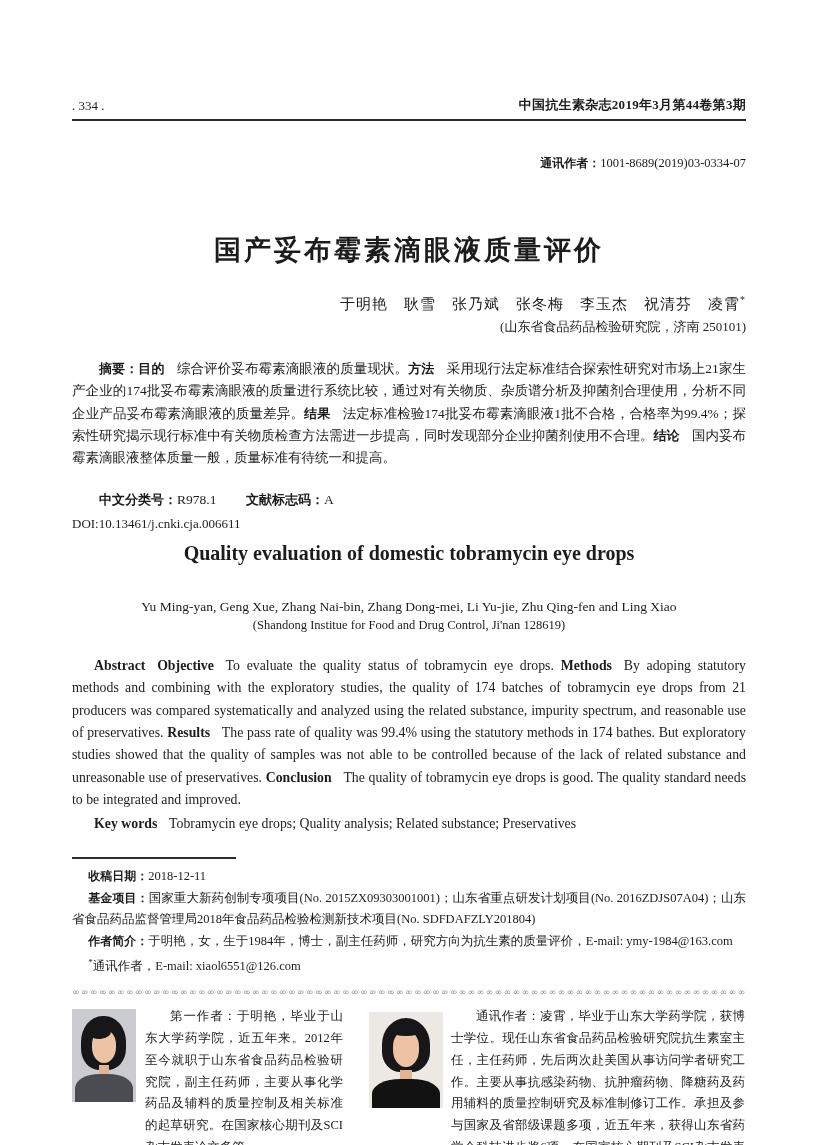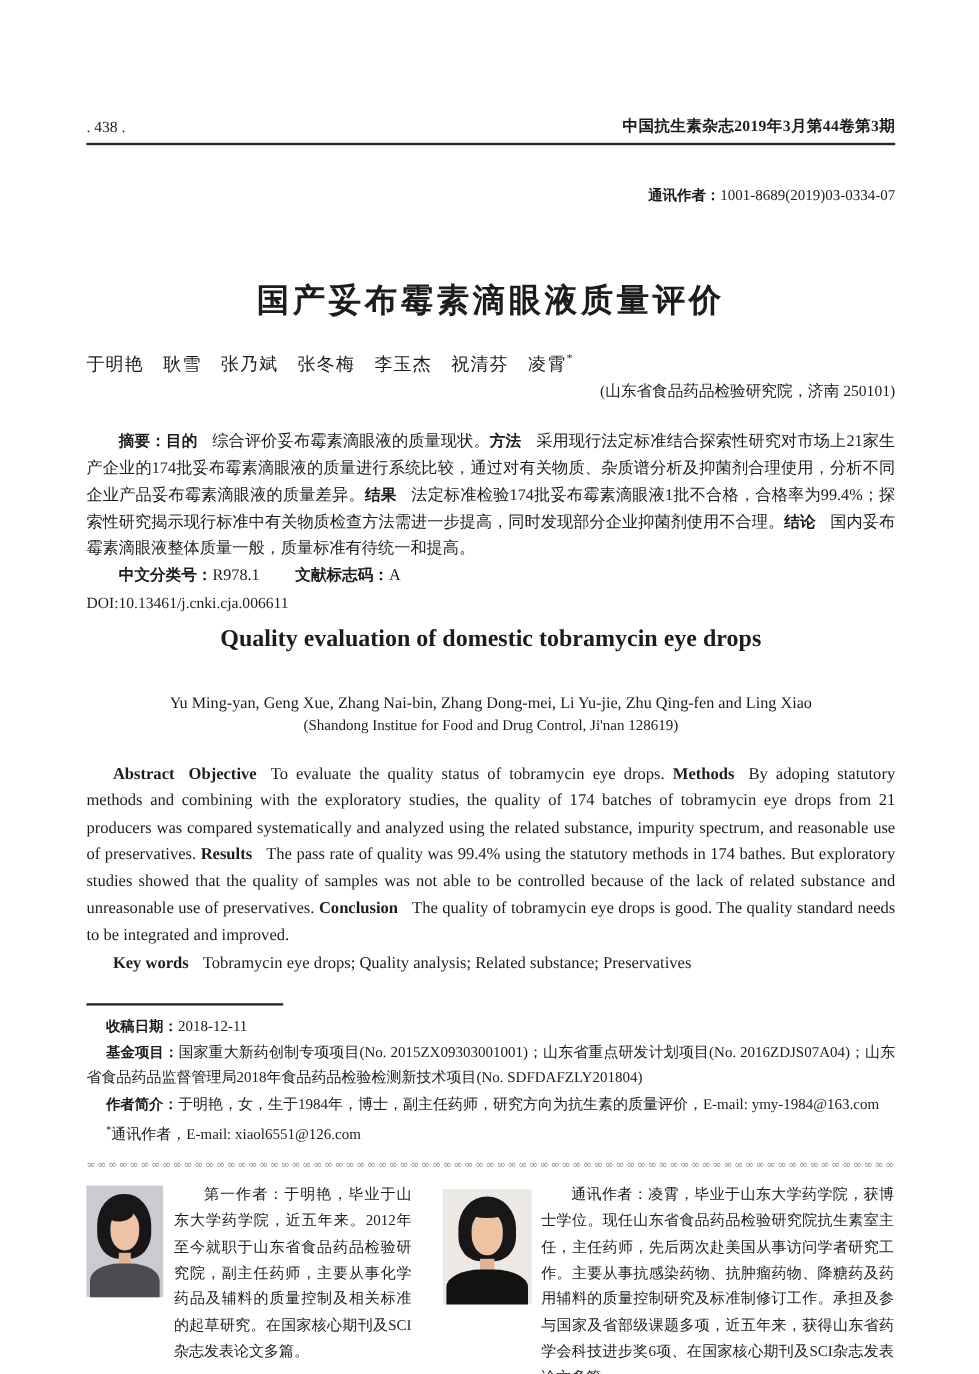--- a/index.html
+++ b/index.html
@@ -15,31 +15,31 @@
   .hdr { display:flex; justify-content:space-between; align-items:flex-end;
          padding-top:96px; padding-bottom:5px; border-bottom:2px solid #2b2b2b;
          font-size:13px; }
   .hdr-journal { font-weight:bold; font-size:13px; letter-spacing:0.3px; }
 
   .article-id { text-align:right; margin-top:34px; font-size:12.5px; }
   .article-id .lbl { font-weight:bold; font-family:"Liberation Sans","DejaVu Sans",sans-serif; font-size:12px; }
 
   .title-zh { text-align:center; margin-top:60px; font-size:27px; font-weight:bold;
               font-family:"Liberation Sans","DejaVu Sans",sans-serif; letter-spacing:3px; }
-  .authors-zh { text-align:left; margin-top:26px; font-size:15px; letter-spacing:1px;font-family:Liberation Serif, serif; }
+  .authors-zh { text-align:right; margin-top:26px; font-size:15px; letter-spacing:1px;font-family:Liberation Serif, serif; }
   .authors-zh sup { font-size:10px; }
   .affil-zh { text-align:right; margin-top:4px; font-size:13px; }
 
   .abs-zh { margin-top:22px; font-size:13.5px; line-height:22.3px; text-align:justify;
             text-indent:2em; }
   .zh-label { font-weight:bold; font-family:"Liberation Sans","DejaVu Sans",sans-serif; font-size:13px; }
   .seg-label { font-weight:bold; font-family:"Liberation Sans","DejaVu Sans",sans-serif;
                font-size:13px; margin-right:0.95em; }
   .kw-zh { font-size:13.5px; line-height:22.3px; text-indent:2em; }
-  .clc { font-size:13.5px; line-height:22.3px; text-indent:2em; }
+  .clc { font-size:13.5px; line-height:22.3px; text-indent:2em;margin-top:20px; }
   .clc .val { margin-right:2.2em; }
   .doi-line { font-size:13px; line-height:21px; margin-top:1px; }
 
   .title-en { text-align:center; margin-top:8px; font-size:20px; font-weight:bold; }
   .authors-en { text-align:center; margin-top:34px; font-size:13.5px; }
   .affil-en { text-align:center; margin-top:3px; font-size:12.5px; }
 
   .abs-en { margin-top:22px; font-size:13.8px; line-height:22.4px; text-align:justify;
             text-indent:1.6em; }
   .en-label { font-weight:bold; margin-right:0.85em; }
@@ -78,21 +78,21 @@
   .photo-2 .torso { background:#121212; }
   .neck { position:absolute; bottom:28%; left:42%; width:16%; height:12%; background:#e3b493; }
 </style>
 </head>
 <body>
 
 <div class="page">
   <div class="content">
 
     <div class="hdr">
-      <span>. 438 .</span>
+      <span>. 334 .</span>
       <span class="hdr-journal">中国抗生素杂志2019年3月第44卷第3期</span>
     </div>
 
     <div class="article-id">
       <span class="lbl">通讯作者：</span><span>1001-8689(2019)03-0334-07</span>
     </div>
 
     <h1 class="title-zh">国产妥布霉素滴眼液质量评价</h1>
 
     <div class="authors-zh">

